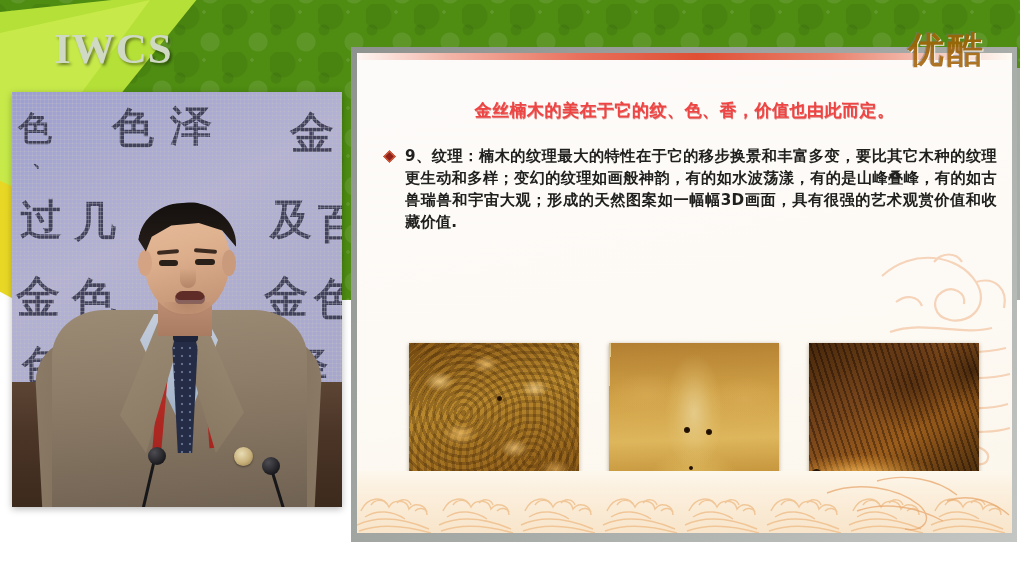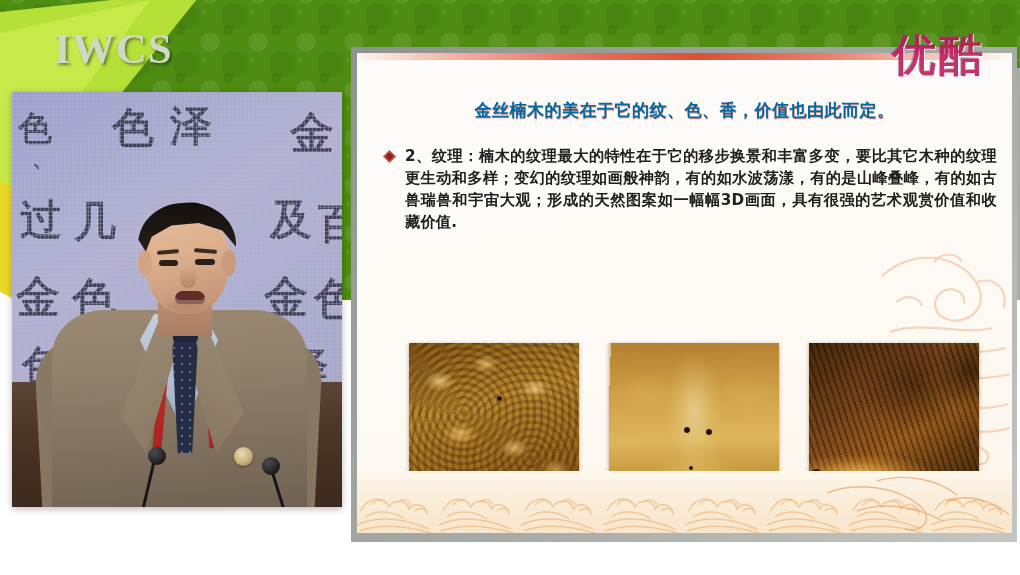--- a/index.html
+++ b/index.html
@@ -74,24 +74,24 @@
     font-weight: 700;
     letter-spacing: 1px;
     color: #cfd9c4;
     text-shadow: 2px 2px 3px rgba(0,0,0,0.45);
     z-index: 6;
   }
 
   
   .youku {
     position: absolute; right: 34px; top: 26px;
-    font-size: 44px;
+    font-size: 36px;
     font-weight: 700;
     letter-spacing: 3px;
-    color: #be185d;
+    color: #a16207;
     text-shadow: 1px 1px 0 #ffffff, -1px -1px 0 rgba(120,120,120,0.6);
     opacity: 0.88;
     z-index: 20;
   }
 
   
   .video-panel {
     position: absolute; left: 12px; top: 92px;
     width: 330px; height: 415px;
     overflow: hidden;
@@ -357,21 +357,21 @@
 
   
   .slide-title {
     position: absolute; left: 0; top: 46px;
     width: 655px;
     text-align: center;
     font-family: "DejaVu Sans", sans-serif;
     font-size: 17px;
     font-weight: 700;
     letter-spacing: 0.5px;
-    color: #0369a1;
+    color: #ef4444;
     text-shadow: 0.5px 0.5px 0 rgba(190,30,20,0.5);
   }
 
   
   .bullets {
     position: absolute; left: 20px; top: 92px;
     width: 620px;
   }
   .bullet-row {
     position: relative;
@@ -541,21 +541,21 @@
         <path d="M58 216 C74 206 96 212 112 222 C120 228 116 238 104 236"></path>
         <path d="M74 226 C82 220 94 222 98 230"></path>
       </g>
     </svg>
 
     <div class="slide-title">金丝楠木的美在于它的纹、色、香，价值也由此而定。</div>
 
     <div class="bullets">
       <div class="bullet-row">
         <span class="bullet-mark"></span>
-        <div class="bullet-text">2、纹理：楠木的纹理最大的特性在于它的移步换景和丰富多变，要比其它木种的纹理更生动和多样；变幻的纹理如画般神韵，有的如水波荡漾，有的是山峰叠峰，有的如古兽瑞兽和宇宙大观；形成的天然图案如一幅幅3D画面，具有很强的艺术观赏价值和收藏价值.</div>
+        <div class="bullet-text">9、纹理：楠木的纹理最大的特性在于它的移步换景和丰富多变，要比其它木种的纹理更生动和多样；变幻的纹理如画般神韵，有的如水波荡漾，有的是山峰叠峰，有的如古兽瑞兽和宇宙大观；形成的天然图案如一幅幅3D画面，具有很强的艺术观赏价值和收藏价值.</div>
       </div>
     </div>
 
     <div class="samples">
       <div class="sample sample-1">
         <span class="knot" style="left:52%; top:30%; width:5px; height:5px;"></span>
       </div>
       <div class="sample sample-2">
         <span class="knot" style="left:44%; top:48%; width:6px; height:6px;"></span>
         <span class="knot" style="left:57%; top:49%; width:6px; height:6px;"></span>

